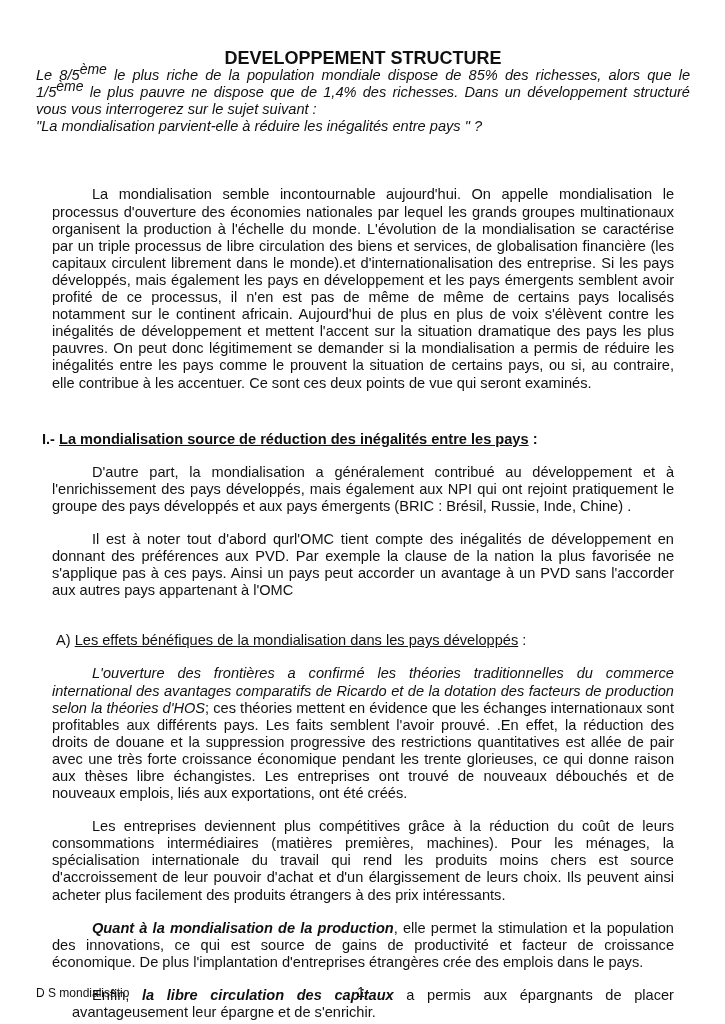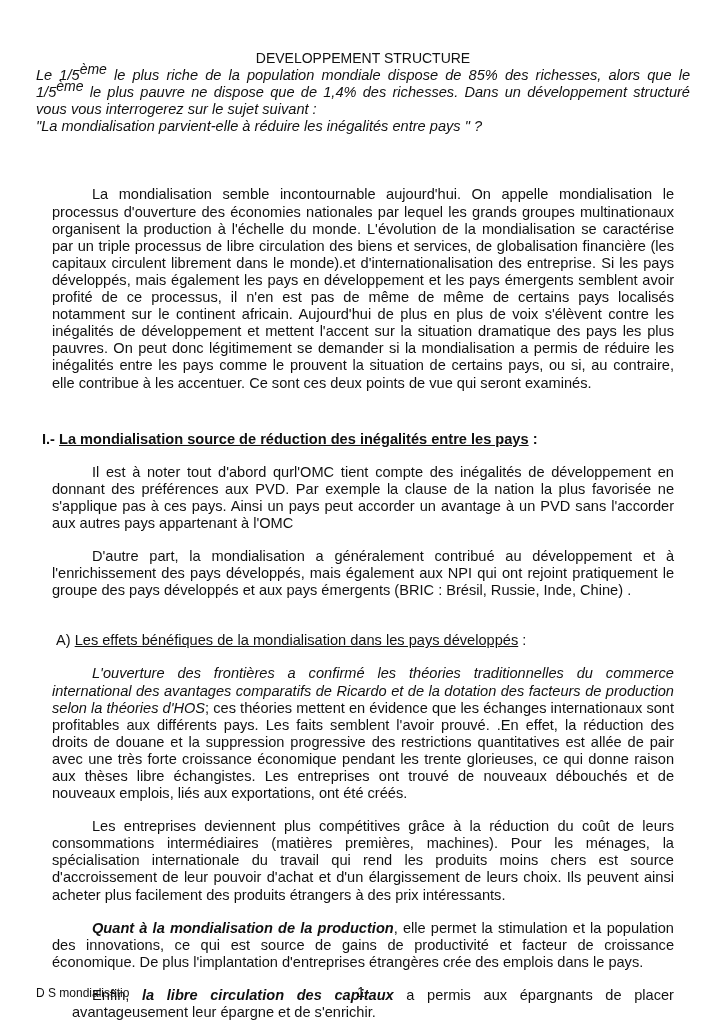--- a/index.html
+++ b/index.html
@@ -1,21 +1,21 @@
 <!DOCTYPE html>
 <html><head>
 <meta charset="utf-8">
 <style>
   html, body { margin: 0; padding: 0; background: #ffffff; }
   body {
     width: 725px; height: 1024px; position: relative; overflow: hidden;
     font-family: "Liberation Sans", sans-serif; color: #111111;
   }
   .page { position: absolute; left: 36px; top: 50px; width: 654px; font-size: 14.6px; line-height: 17.1px; }
-  .title { text-align: center; font-weight: normal; font-size: 14px; margin: 0; }
+  .title { text-align: center; font-weight: bold; font-size: 18px; margin: 0; }
   .intro { font-style: italic; margin: 0; }
   .intro sup { font-size: 14px; line-height: 0; vertical-align: 6px; }
   p { margin: 16px; text-align: justify; }
   .indent { text-indent: 40px; }
   .gap-big { height: 35px; }
   .gap { height: 17px; }
   .section-head { font-weight: bold; margin: 6px; }
   .section-head u { text-decoration: underline; }
   .sub-head { margin: 0; padding-left: 20px; }
   .sub-head u { }
@@ -25,32 +25,32 @@
   .bi { font-style: italic; font-weight: bold; }
   .footer-left { position: absolute; left: 36px; top: 986px; font-size: 12px; }
   .footer-page { position: absolute; left: 357px; top: 984px; font-size: 14px; }
 </style>
 </head>
 <body>
 
 <div class="page">
   <p class="title">DEVELOPPEMENT STRUCTURE</p>
 
-  <p class="intro"><span>Le 1/5</span><sup>ème</sup><span> le plus riche de la population mondiale dispose de 85% des richesses, alors que le 1/5</span><sup>ème</sup><span> le plus pauvre ne dispose que de 1,4% des richesses. Dans un développement structuré vous vous interrogerez sur le sujet suivant :</span></p>
+  <p class="intro"><span>Le 8/5</span><sup>ème</sup><span> le plus riche de la population mondiale dispose de 85% des richesses, alors que le 1/5</span><sup>ème</sup><span> le plus pauvre ne dispose que de 1,4% des richesses. Dans un développement structuré vous vous interrogerez sur le sujet suivant :</span></p>
   <p class="intro">"La mondialisation parvient-elle à réduire les inégalités entre pays " ?</p>
 
   <div class="gap-big"></div>
 
   <p class="indent">La mondialisation semble incontournable aujourd'hui. On appelle mondialisation le processus d'ouverture des économies nationales par lequel les grands groupes multinationaux organisent la production à l'échelle du monde. L'évolution de la mondialisation se caractérise par un triple processus de libre circulation des biens et services, de globalisation financière (les capitaux circulent librement dans le monde).et d'internationalisation des entreprise. Si les pays développés, mais également les pays en développement et les pays émergents semblent avoir profité de ce processus, il n'en est pas de même de même de certains pays localisés notamment sur le continent africain. Aujourd'hui de plus en plus de voix s'élèvent contre les inégalités de développement et mettent l'accent sur la situation dramatique des pays les plus pauvres. On peut donc légitimement se demander si la mondialisation a permis de réduire les inégalités entre les pays comme le prouvent la situation de certains pays, ou si, au contraire, elle contribue à les accentuer.  Ce sont ces deux points de vue qui seront examinés.</p>
 
   <div class="gap"></div>
 
   <p class="section-head"><span>I.- </span><u>La mondialisation source de réduction des inégalités entre les pays</u><span> :</span></p>
+  <p class="indent">D'autre part, la mondialisation a généralement contribué au développement et à l'enrichissement des pays développés, mais également aux NPI qui ont rejoint pratiquement le groupe des pays développés et aux pays émergents (BRIC : Brésil, Russie, Inde, Chine)  .</p>
   <p class="indent">Il est à noter tout d'abord qurl'OMC tient compte des inégalités de développement en donnant des préférences aux PVD. Par exemple la clause de la nation la plus favorisée ne s'applique pas à ces pays. Ainsi un pays peut accorder un avantage à un PVD sans l'accorder aux autres pays appartenant à l'OMC</p>
-  <p class="indent">D'autre part, la mondialisation a généralement contribué au développement et à l'enrichissement des pays développés, mais également aux NPI qui ont rejoint pratiquement le groupe des pays développés et aux pays émergents (BRIC : Brésil, Russie, Inde, Chine)  .</p>
 
   <div class="gap"></div>
 
   <p class="sub-head"><span>A)  </span><u>Les effets bénéfiques de la mondialisation dans les pays développés</u><span> :</span></p>
 
   <p class="indent"><span class="it">L'ouverture des frontières a confirmé les théories traditionnelles du commerce international des avantages comparatifs de Ricardo et de la dotation des facteurs de production selon la théories d'HOS</span><span>; ces théories mettent en évidence que les échanges internationaux sont profitables aux différents pays. Les faits semblent l'avoir prouvé. .En effet, la réduction des droits de douane et la suppression progressive des restrictions quantitatives est allée de pair avec une très forte croissance économique pendant les trente glorieuses, ce qui donne raison aux thèses libre échangistes. Les entreprises ont trouvé de nouveaux débouchés et de nouveaux emplois, liés aux exportations, ont été créés.</span></p>
   <p class="indent">Les entreprises deviennent plus compétitives grâce à la réduction du coût de leurs consommations intermédiaires (matières premières, machines). Pour les ménages, la spécialisation internationale du travail qui rend les produits moins chers est source d'accroissement de leur pouvoir d'achat et d'un élargissement de leurs choix. Ils peuvent ainsi acheter plus facilement des produits étrangers à des prix intéressants.</p>
   <p class="indent"><span class="bi">Quant à la mondialisation de la production</span><span>, elle permet la stimulation et la population des innovations, ce qui est source de gains de productivité et facteur de croissance économique. De plus l'implantation d'entreprises étrangères crée des emplois dans le pays.</span></p>
   <p class="shift indent"><span>Enfin, </span><span class="bi">la libre circulation des capitaux</span><span> a permis aux épargnants de placer avantageusement leur épargne et de s'enrichir.</span></p>
 

